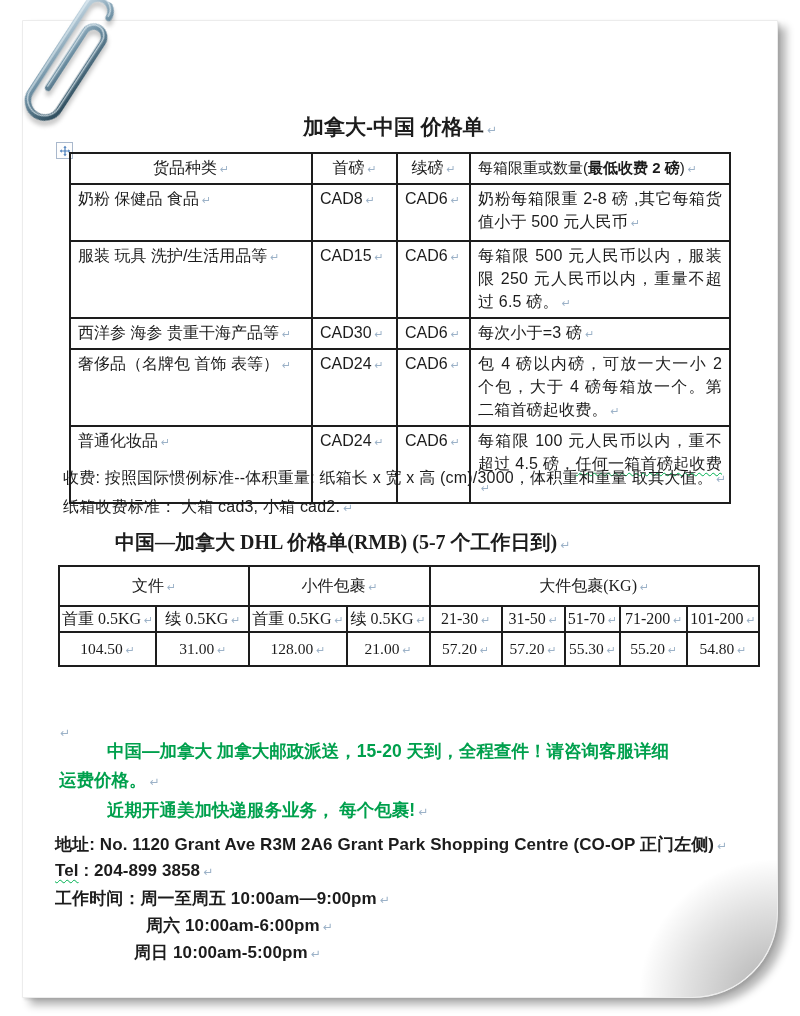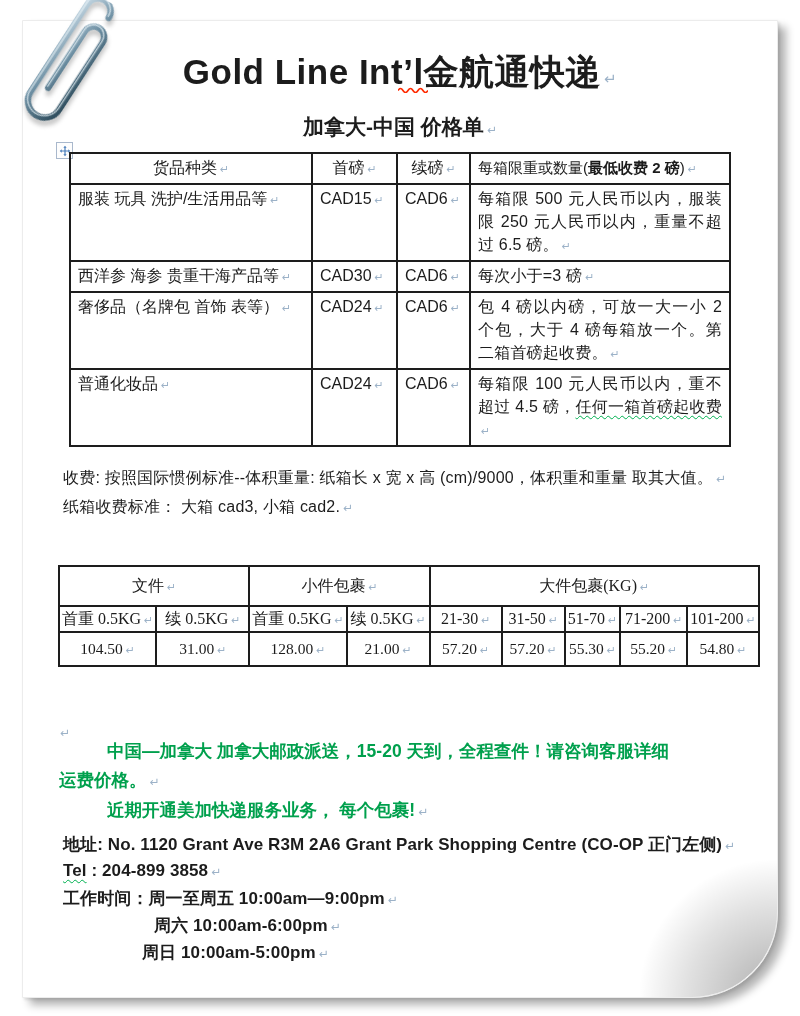--- a/index.html
+++ b/index.html
@@ -35,38 +35,33 @@
   .h2{top:508px;left:92px;font-family:"Liberation Serif",serif;font-size:20px;font-weight:bold;white-space:nowrap;}
   .t2{top:544px;left:35px;font-family:"Liberation Serif",serif;}
   .t2 td{border:2px solid #1d1d1d;font-size:16px;text-align:center;vertical-align:middle;
     white-space:nowrap;overflow:hidden;padding:0 2px;}
   .t2 .vals td{font-size:15.5px;border-radius:8px;}
   .t2 td .pm{font-size:11px;}
   .n2{top:645px;left:36px;width:705px;line-height:28px;}
   .straypm{top:702px;left:34px;}
   .promo{top:716px;left:36px;width:700px;color:#00a04d;font-weight:bold;font-size:17.5px;line-height:28.5px;}
   .ind{padding-left:48px;}
-  .contact{font-size:17px;font-weight:bold;letter-spacing:.1px;white-space:nowrap;margin-left:8px;}
+  .contact{font-size:17px;font-weight:bold;letter-spacing:.1px;white-space:nowrap;}
   .addr{top:812px;left:32px;}
   .tel{top:840px;left:32px;}
   .hrs1{top:866px;left:32px;}
   .hrs2{top:893px;left:123px;}
   .hrs3{top:920px;left:111px;}
 </style>
 </head>
 <body>
 
 <div class="page">
   <div class="curl"></div>
 
-  <div class="abs title">
-    <span>Gold Line Int’l</span><span class="rw"><svg width="30" height="7" viewBox="0 0 30 7">
-          <path d="M0 4.5 Q2.5 0.5 5 4.5 T10 4.5 T15 4.5 T20 4.5 T25 4.5 T30 4.5" fill="none" stroke="#ff2a00" stroke-width="1.6"></path>
-        </svg></span><span>金航通快递</span><span><span class="pm">↵</span></span>
-  </div>
 
   <div class="abs subtitle"><span>加拿大-中国 价格单</span><span><span class="pm">↵</span></span></div>
 
   <div class="abs handle">
     <svg width="12" height="12" viewBox="0 0 16 16">
       <path d="M8 1 L5.8 3.6 H7.2 V7.2 H3.6 V5.8 L1 8 L3.6 10.2 V8.8 H7.2 V12.4 H5.8 L8 15 L10.2 12.4 H8.8 V8.8 H12.4 V10.2 L15 8 L12.4 5.8 V7.2 H8.8 V3.6 H10.2 Z" fill="#4a7ebb"></path>
     </svg>
   </div>
 
   <table class="abs t1">
@@ -75,20 +70,26 @@
         <col style="width:85px">
         <col style="width:73px">
         <col style="width:260px">
       </colgroup>
     <tbody>
         <tr class="hdr" style="height:29px">
       <td><span>货品种类</span><span><span class="pm">↵</span></span></td>
       <td><span>首磅</span><span><span class="pm">↵</span></span></td>
       <td><span>续磅</span><span><span class="pm">↵</span></span></td>
       <td class="limit"><span>每箱限重或数量(</span><span class="b">最低收费 2 磅</span><span>)</span><span><span class="pm">↵</span></span></td>
+    </tr>
+    <tr style="height:57px">
+      <td><span>奶粉 保健品 食品</span><span><span class="pm">↵</span></span></td>
+      <td><span>CAD8</span><span><span class="pm">↵</span></span></td>
+      <td><span>CAD6</span><span><span class="pm">↵</span></span></td>
+      <td class="remark"><span>奶粉每箱限重 2-8 磅 ,其它每箱货值小于 500 元人民币</span><span><span class="pm">↵</span></span></td>
     </tr>
     <tr style="height:68px">
       <td><span>服装 玩具 洗护/生活用品等</span><span><span class="pm">↵</span></span></td>
       <td><span>CAD15</span><span><span class="pm">↵</span></span></td>
       <td><span>CAD6</span><span><span class="pm">↵</span></span></td>
       <td class="remark"><span>每箱限 500 元人民币以内，服装限 250 元人民币以内，重量不超过 6.5 磅。</span><span><span class="pm">↵</span></span></td>
     </tr>
     <tr style="height:28px">
       <td><span>西洋参  海参 贵重干海产品等</span><span><span class="pm">↵</span></span></td>
       <td><span>CAD30</span><span><span class="pm">↵</span></span></td>
@@ -104,24 +105,25 @@
     <tr style="height:49px">
       <td><span>普通化妆品</span><span><span class="pm">↵</span></span></td>
       <td><span>CAD24</span><span><span class="pm">↵</span></span></td>
       <td><span>CAD6</span><span><span class="pm">↵</span></span></td>
       <td class="remark"><span>每箱限 100 元人民币以内，重不超过 4.5 磅，</span><span class="gw">任何一箱首磅起收费</span><span><span class="pm">↵</span></span></td>
     </tr>
   </tbody>
     </table>
 
   <div class="abs notes n1">
-    <div><span>收费: 按照国际惯例标准--体积重量: 纸箱长 x 宽 x 高 (cm)/9000，体积重和重量 取其大值。</span><span><span class="pm">↵</span></span></div>
+    <div><span>收费: 按照国际惯例标准--体积重量: 纸箱长 x 宽 x 高 (cm)/3000，体积重和重量 取其大值。</span><span><span class="pm">↵</span></span></div>
     <div><span>纸箱收费标准：  大箱 cad3, 小箱 cad2.</span><span><span class="pm">↵</span></span></div>
   </div>
 
+  <div class="abs h2"><span>中国—加拿大 DHL 价格单(RMB) (5-7 个工作日到)</span><span><span class="pm">↵</span></span></div>
 
   <table class="abs t2">
     <colgroup>
         <col style="width:95px">
         <col style="width:93px">
         <col style="width:94px">
         <col style="width:83px">
         <col style="width:72px">
         <col style="width:63px">
         <col style="width:51px">

